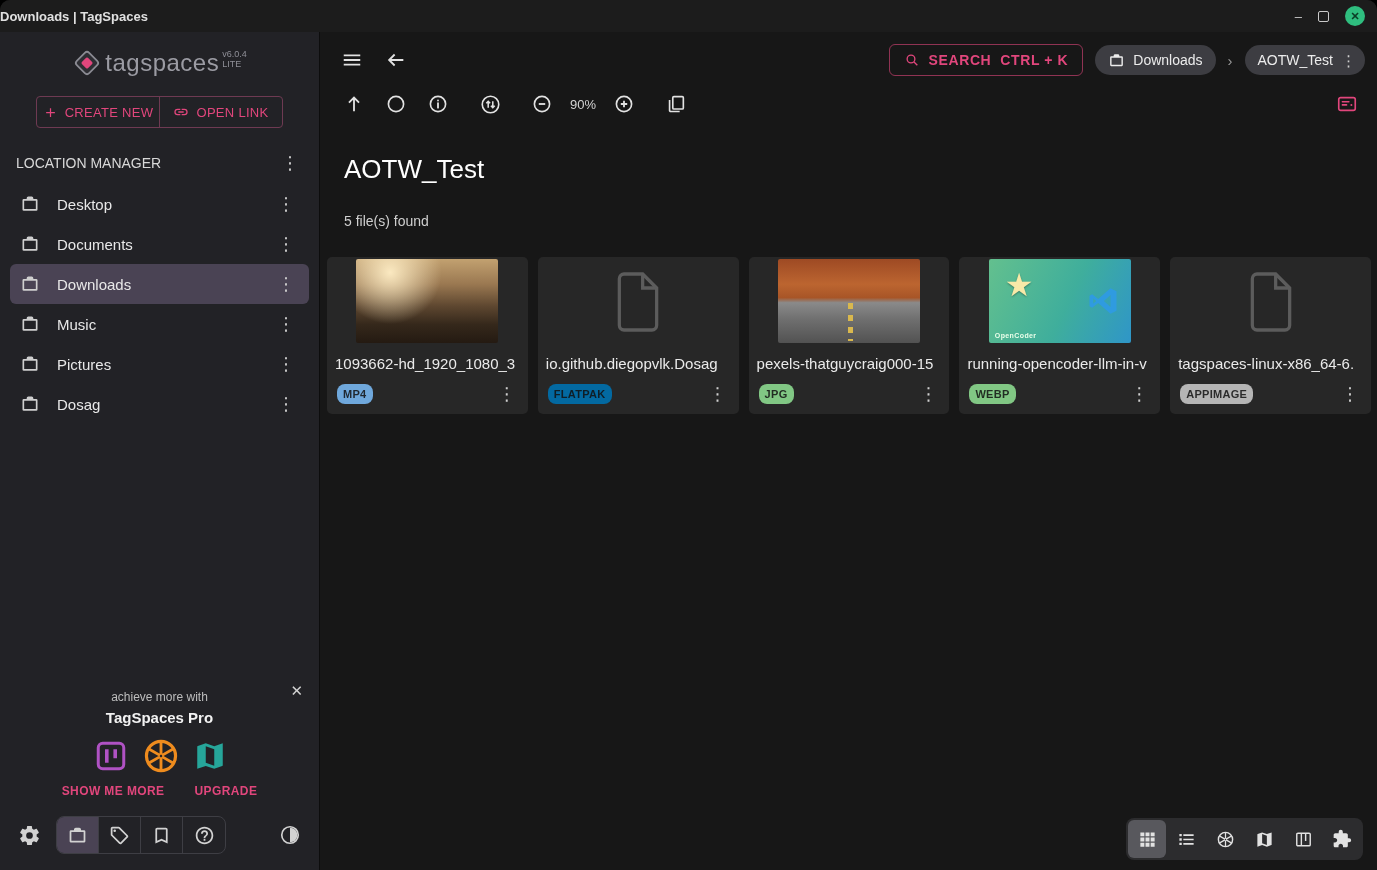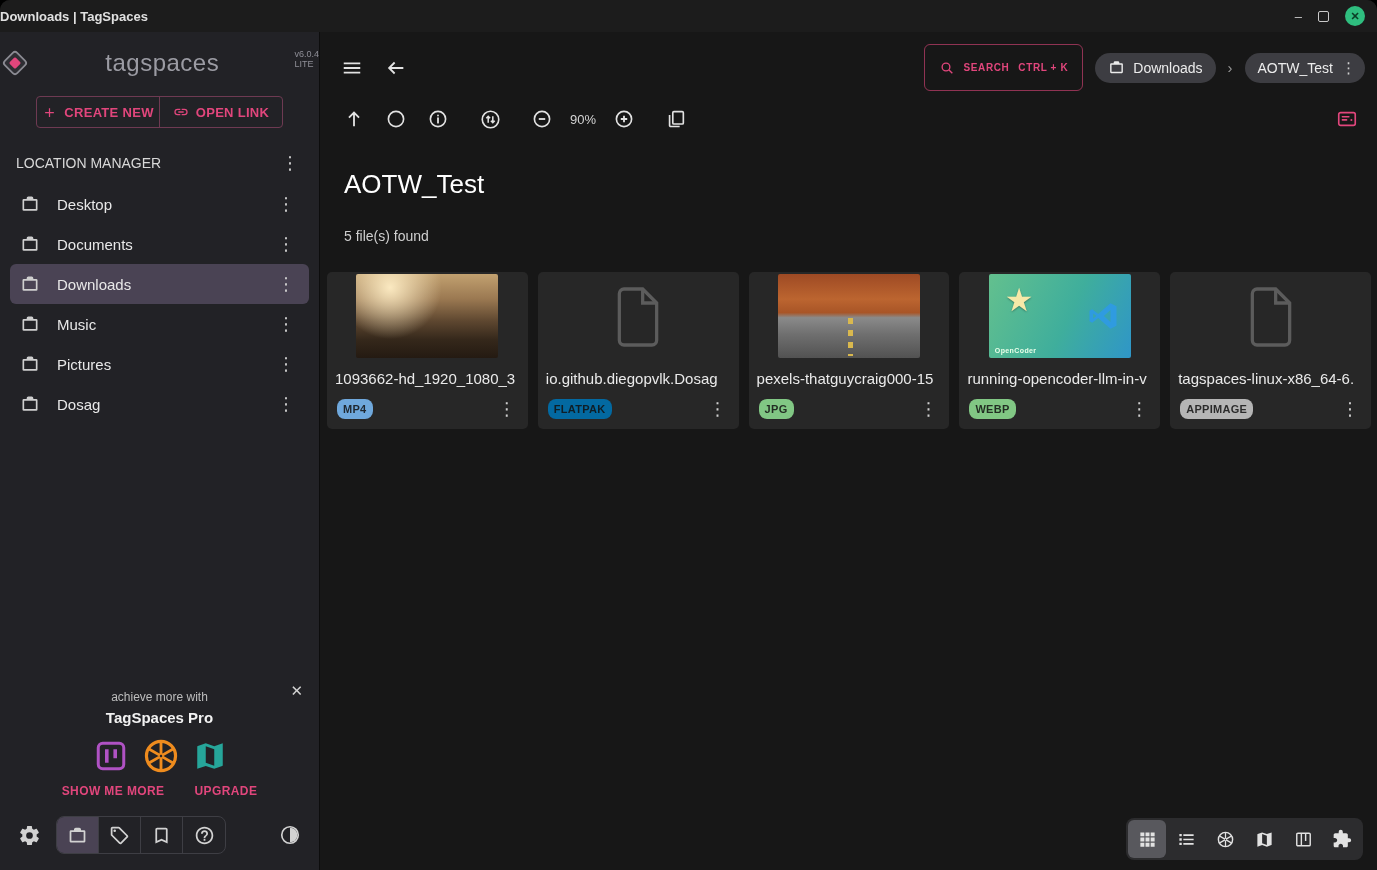--- a/index.html
+++ b/index.html
@@ -12,25 +12,25 @@
   .titlebar-title{position:absolute;left:0;right:0;font-size:13px;color:#e0e0e0;font-weight:bold}
   .win-controls{margin-left:auto;display:flex;align-items:center;gap:16px;padding-right:12px;z-index:2}
   .win-glyph{color:#c9c9c9;font-size:13px;line-height:1;cursor:pointer}
   .win-max{width:11px;height:11px;border:1.5px solid #c9c9c9;border-radius:2px;cursor:pointer}
   .win-close{width:20px;height:20px;border-radius:50%;background:#2fbe7f;color:#0b3d27;display:flex;align-items:center;justify-content:center;font-size:11px;font-weight:bold;cursor:pointer}
 
   .app{flex:1;display:flex;min-height:0}
 
   
   .sidebar{width:320px;flex:0 0 320px;background:#222226;display:flex;flex-direction:column;border-right:1px solid #0d0d0d}
-  .logo-row{display:flex;align-items:center;justify-content:space-between;gap:18px;padding:16px 0 10px}
+  .logo-row{display:flex;align-items:center;justify-content:center;gap:3px;padding:16px 0 10px}
   .logo-word{font-size:24px;color:#9b9ba3;letter-spacing:.5px}
   .logo-ver{display:flex;flex-direction:column;font-size:9px;color:#8f8f97;line-height:1.15;margin-top:-8px}
   .action-group{margin:8px 36px 16px;display:flex;border:1px solid #6e3a52;border-radius:4px;height:32px}
-  .action-btn{flex:1;display:flex;align-items:center;justify-content:center;gap:7px;color:#e1467c;font-size:13px;font-weight:bold;letter-spacing:.3px;background:none;border:none;cursor:pointer;font-family:inherit}
+  .action-btn{flex:1;display:flex;align-items:center;justify-content:center;gap:7px;color:#e1467c;font-size:13px;font-weight:normal;letter-spacing:.3px;background:none;border:none;cursor:pointer;font-family:inherit}
   .action-div{width:1px;background:#6e3a52}
   .lm-header{display:flex;align-items:center;padding:10px 16px 12px;color:#d8d8d8;font-size:14px}
   .lm-header .dots-v{margin-left:auto}
   .dots-v{color:#cfcfcf;font-size:18px;line-height:1;cursor:pointer;padding:0 4px;user-select:none}
   .locations{display:flex;flex-direction:column}
   .location-item{display:flex;align-items:center;height:40px;margin:0 10px;padding:0 10px;border-radius:6px;color:#e8e8e8;cursor:pointer}
   .location-item.selected{background:#4a4354}
   .loc-icon{display:flex;color:#cfcfcf;margin-right:17px}
   .loc-label{font-size:15px}
   .location-item .dots-v{margin-left:auto}
@@ -49,21 +49,21 @@
   .tb-cell{width:42px;height:36px;display:flex;align-items:center;justify-content:center;color:#d2d2d2;border-right:1px solid #3e3e44;cursor:pointer;background:transparent}
   .tb-cell:last-child{border-right:none}
   .tb-cell.selected{background:#4a4354}
   .theme-btn{margin-left:auto}
 
   
   .content{flex:1;position:relative;display:flex;flex-direction:column;background:#171717;min-width:0}
   .content-header{display:flex;align-items:center;padding:12px 12px 2px 18px;gap:16px}
   .icon-btn{width:28px;height:28px;display:flex;align-items:center;justify-content:center;color:#e2e2e2;cursor:pointer;flex:0 0 auto}
   .header-right{margin-left:auto;display:flex;align-items:center;gap:12px}
-  .search-btn{display:flex;align-items:center;gap:9px;height:47px;padding:0 14px;border:1px solid rgba(225,70,124,.6);border-radius:6px;color:#e1467c;font-size:10px;font-weight:bold;letter-spacing:.6px;background:none;cursor:pointer;font-family:inherit}
+  .search-btn{display:flex;align-items:center;gap:9px;height:32px;padding:0 14px;border:1px solid rgba(225,70,124,.6);border-radius:6px;color:#e1467c;font-size:14px;font-weight:bold;letter-spacing:.6px;background:none;cursor:pointer;font-family:inherit}
   .chip{display:flex;align-items:center;gap:8px;height:30px;padding:0 13px;background:#3d3d42;border-radius:16px;font-size:14px;color:#ececec;cursor:pointer;white-space:nowrap}
   .crumb-sep{color:#9a9a9a;font-size:15px}
   .chip .dots-v{font-size:15px;padding:0;margin-right:-4px}
 
   .content-toolbar{display:flex;align-items:center;gap:14px;padding:12px 16px 6px 20px}
   .zoom-label{font-size:13px;color:#d2d2d2}
   .panel-toggle{margin-left:auto;color:#e1467c}
   .gap-l{margin-left:10px}
 
   .page-title{font-size:26px;font-weight:400;color:#fff;margin:30px 0 0 24px}

